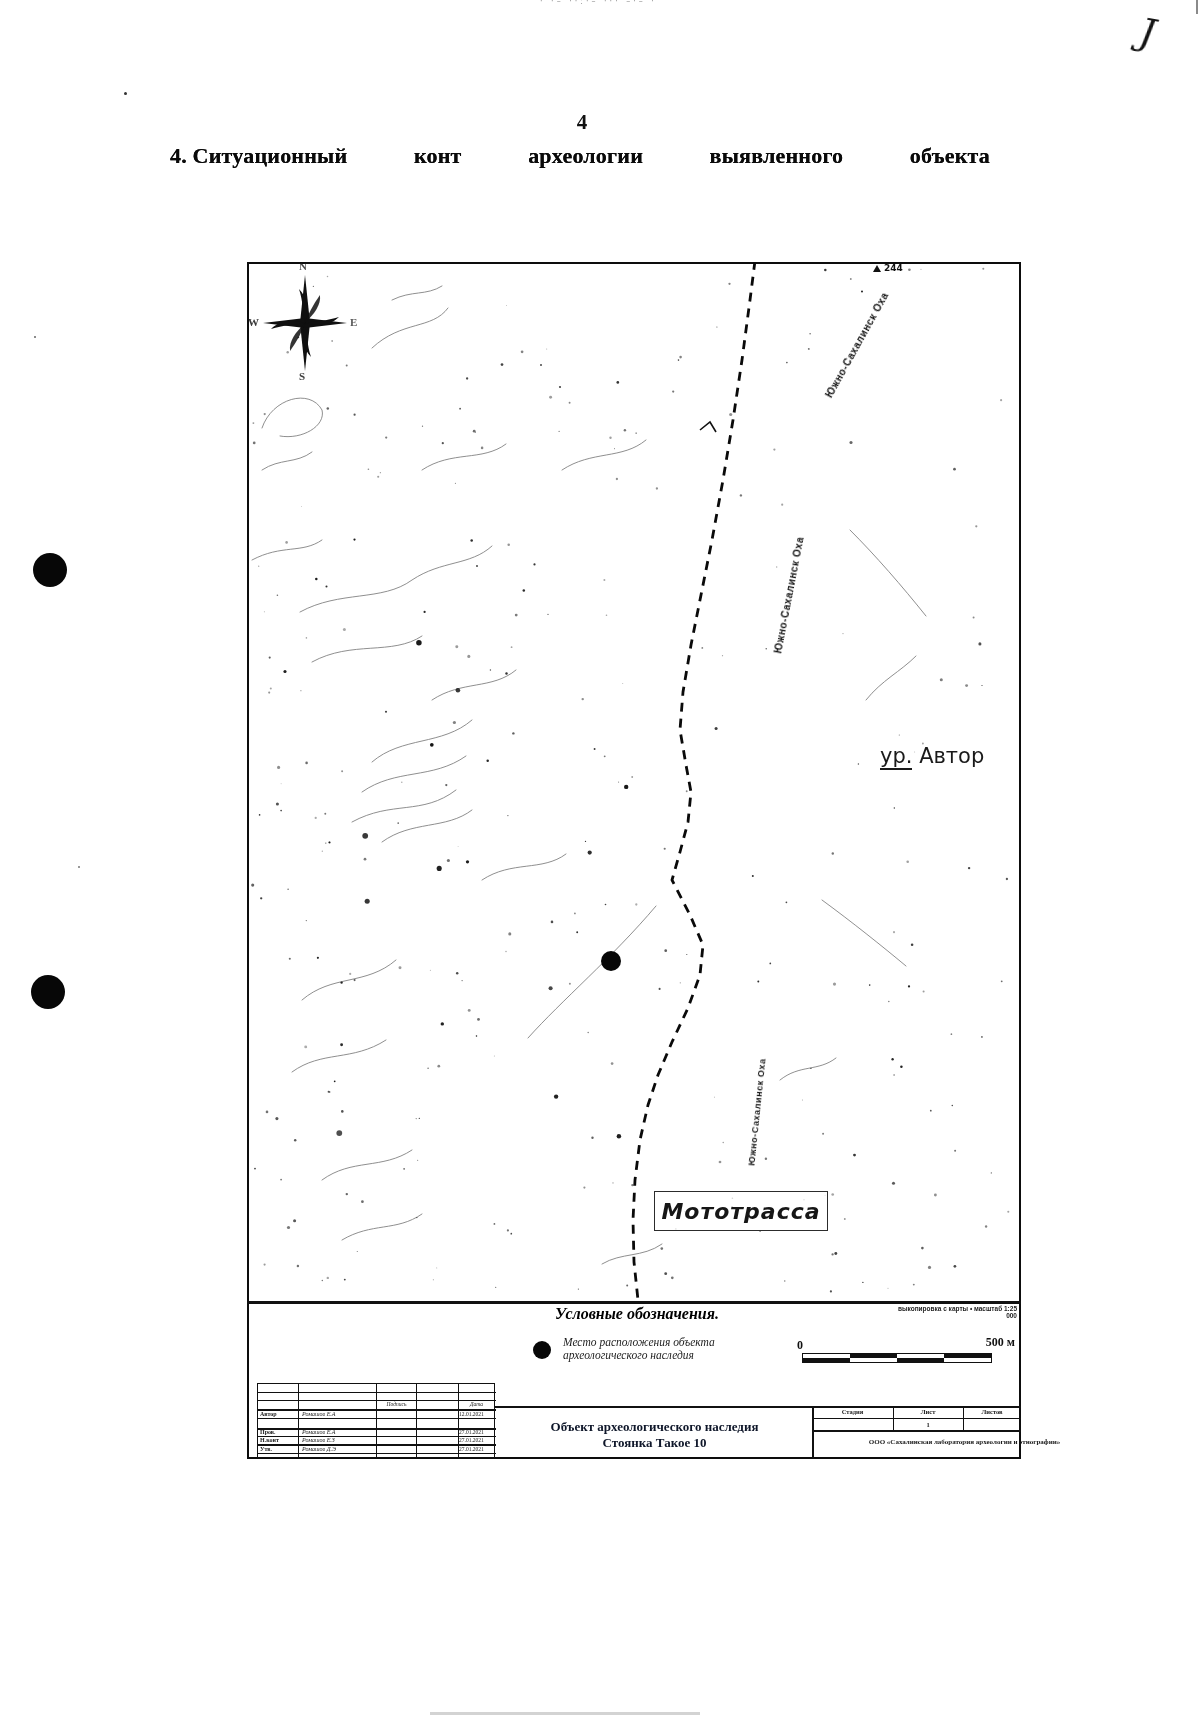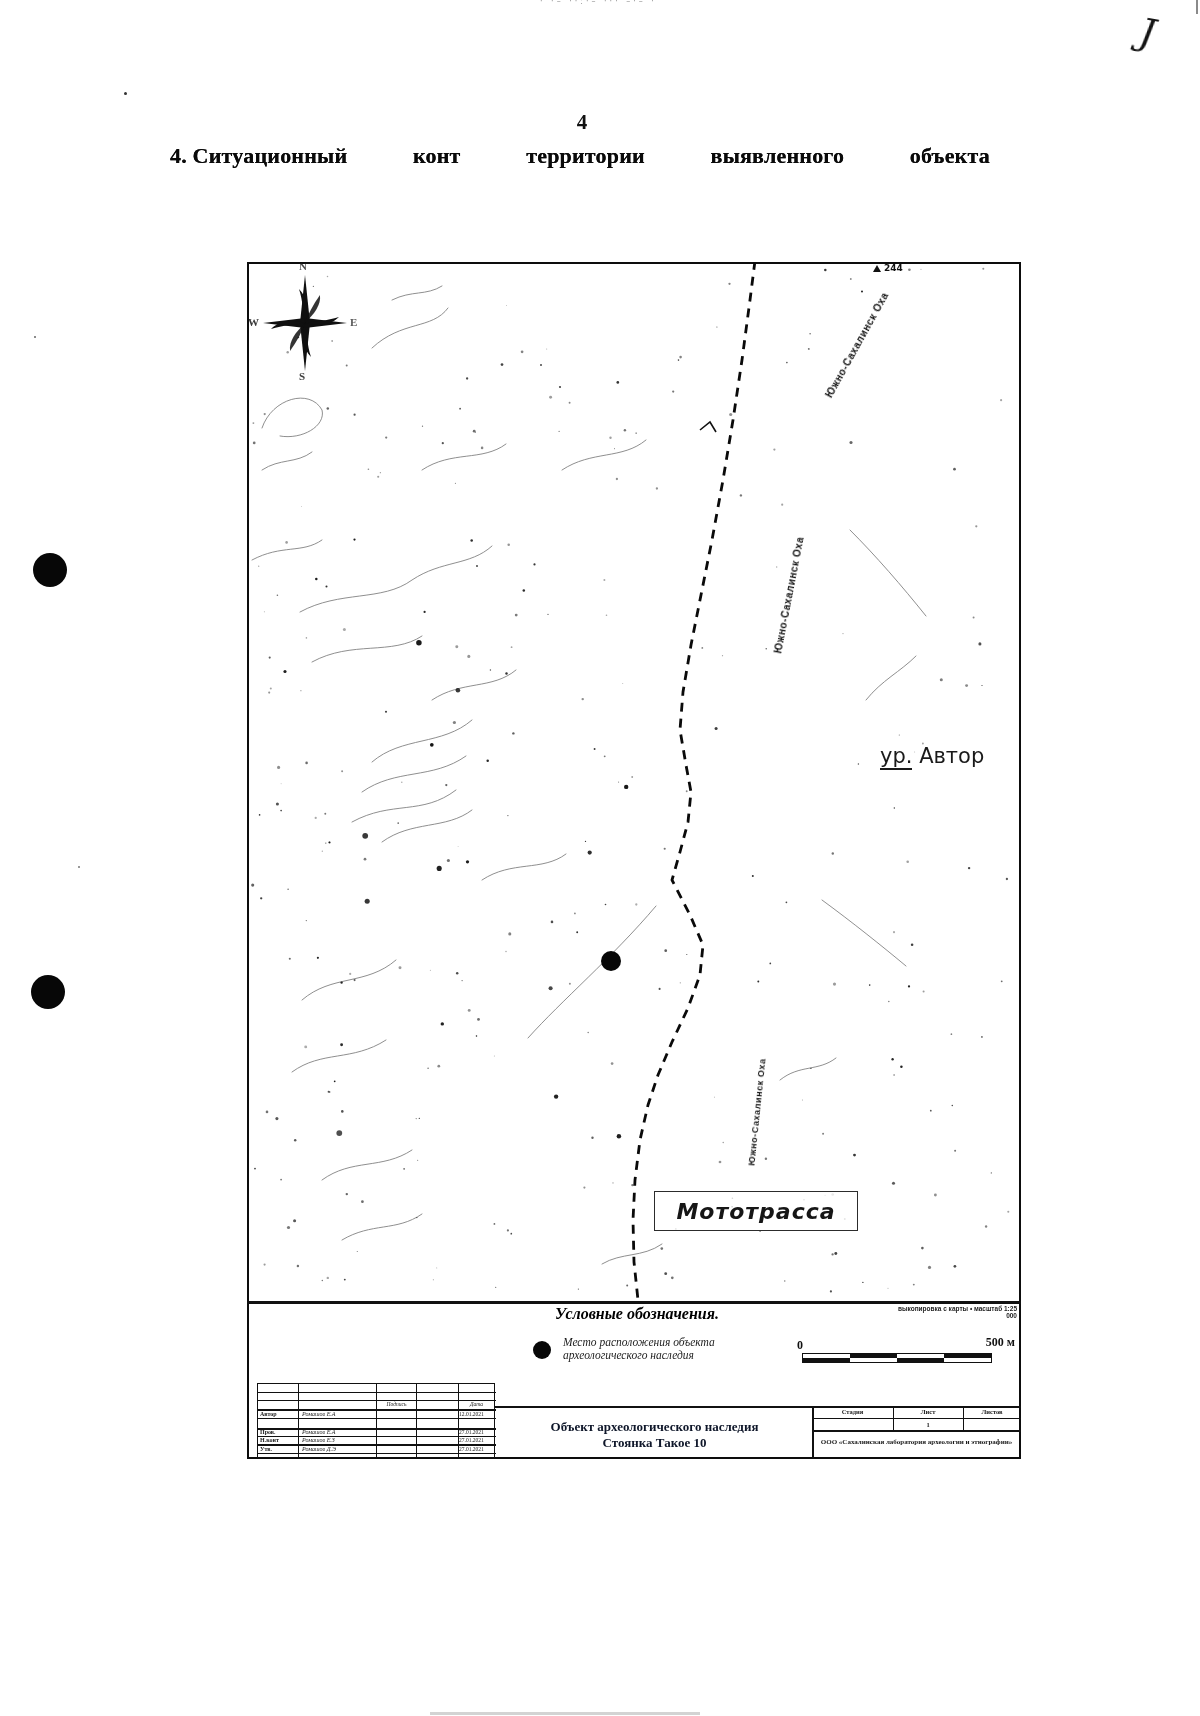--- a/index.html
+++ b/index.html
@@ -34,21 +34,21 @@
   <div class="dot" style="left:31px;top:975px;width:34px;height:34px;filter:blur(.3px);"></div>
   <div class="dot" style="left:124px;top:92px;width:3px;height:3px;background:#333;"></div>
   <div class="dot" style="left:34px;top:336px;width:2px;height:2px;background:#666;"></div>
   <div class="dot" style="left:78px;top:866px;width:2px;height:2px;background:#777;"></div>
 
   <div class="abs" style="left:560px;top:110px;width:44px;text-align:center;font-size:21px;font-weight:700;filter:blur(.2px);">4</div>
 
   <div class="abs heading" style="left:170px;top:143px;width:820px;display:flex;justify-content:space-between;">
     <span>4. Ситуационный</span>
     <span>конт</span>
-    <span>территории</span>
+    <span>археологии</span>
     <span>выявленного</span>
     <span>объекта</span>
   </div>
 
   <div class="abs" style="left:247px;top:262px;width:774px;height:1197px;border:2.5px solid #0d0d0d;box-sizing:border-box;"></div>
 
   <svg class="abs" style="left:247px;top:262px;pointer-events:none;" width="774" height="1197" viewBox="247 262 774 1197">
 
     <g fill="none" stroke="#1c1c1c" stroke-width="0.9" opacity="0.55" stroke-linecap="round">
       <path d="M262,428 C272,398 310,388 322,410 C326,426 302,440 280,436"></path>
@@ -400,21 +400,21 @@
   <div class="roadlbl" style="left:757px;top:1112px;font-size:9px;transform:translate(-50%,-50%) rotate(-84deg);">Южно-Сахалинск  Оха</div>
 
   <div class="abs b3" style="left:880px;top:744px;font-family:'DejaVu Sans',sans-serif;font-size:21px;font-weight:500;color:#1a1a1a;white-space:nowrap;">
     <span style="border-bottom:2px solid #1a1a1a;">ур.</span>
     <span> </span>
     <span>Автор</span>
   </div>
 
   <div class="dot b3" style="left:601px;top:951px;width:20px;height:20px;"></div>
 
-  <div class="abs b4" style="left:654px;top:1191px;width:204px;height:40px;border:1.5px solid #2c2c2c;box-sizing:border-box;
+  <div class="abs b4" style="left:654px;top:1191px;width:174px;height:40px;border:1.5px solid #2c2c2c;box-sizing:border-box;
               display:flex;align-items:center;justify-content:center;background:rgba(255,255,255,.75);text-align:center;">
     <span style="font-family:'DejaVu Sans',sans-serif;font-style:italic;font-weight:700;font-size:22px;
                  color:#161616;letter-spacing:1px;">Мототрасса</span>
   </div>
 
   <div class="hline" style="left:247px;top:1301px;width:774px;height:2.5px;"></div>
 
   <div class="abs b3" style="left:555px;top:1305px;font-size:16px;font-style:italic;font-weight:700;color:#000000;">Условные обозначения.</div>
 
   <div class="abs b7" style="left:895px;top:1305px;width:122px;text-align:right;font-size:6.5px;font-weight:700;
@@ -452,21 +452,21 @@
 
   <div class="abs b3" style="left:497px;top:1419px;width:315px;text-align:center;font-weight:700;font-size:13px;line-height:16px;color:#0f172a;">
     <div>Объект археологического наследия</div>
     <div>Стоянка Такое 10</div>
   </div>
 
   <div class="abs b5 tiny" style="left:814px;top:1408px;width:77px;text-align:center;font-size:6.5px;font-weight:700;">Стадия</div>
   <div class="abs b5 tiny" style="left:894px;top:1408px;width:68px;text-align:center;font-size:6.5px;font-weight:700;">Лист</div>
   <div class="abs b5 tiny" style="left:964px;top:1408px;width:56px;text-align:center;font-size:6.5px;font-weight:700;">Листов</div>
   <div class="abs b5 tiny" style="left:894px;top:1421px;width:68px;text-align:center;font-size:6.5px;font-weight:700;">1</div>
-  <div class="abs b7 tiny" style="left:814px;top:1438px;width:205px;text-align:center;font-size:7px;font-weight:700;">ООО «Сахалинская лаборатория археологии и этнографии»</div>
+  <div class="abs b7 tiny" style="left:814px;top:1438px;width:205px;text-align:center;font-size:7px;font-weight:700;padding-left:48px;">ООО «Сахалинская лаборатория археологии и этнографии»</div>
 
   <div class="abs" style="left:257px;top:1383px;width:238px;height:75px;border:1.5px solid #111;box-sizing:border-box;">
     <div class="hline" style="left:0;top:8px;width:238px;height:1px;"></div>
     <div class="hline" style="left:0;top:16px;width:238px;height:1px;"></div>
     <div class="hline" style="left:0;top:25px;width:238px;height:1.5px;"></div>
     <div class="hline" style="left:0;top:34px;width:238px;height:1px;"></div>
     <div class="hline" style="left:0;top:44px;width:238px;height:1.5px;"></div>
     <div class="hline" style="left:0;top:52px;width:238px;height:1px;"></div>
     <div class="hline" style="left:0;top:60px;width:238px;height:1.5px;"></div>
     <div class="hline" style="left:0;top:69px;width:238px;height:1px;"></div>

